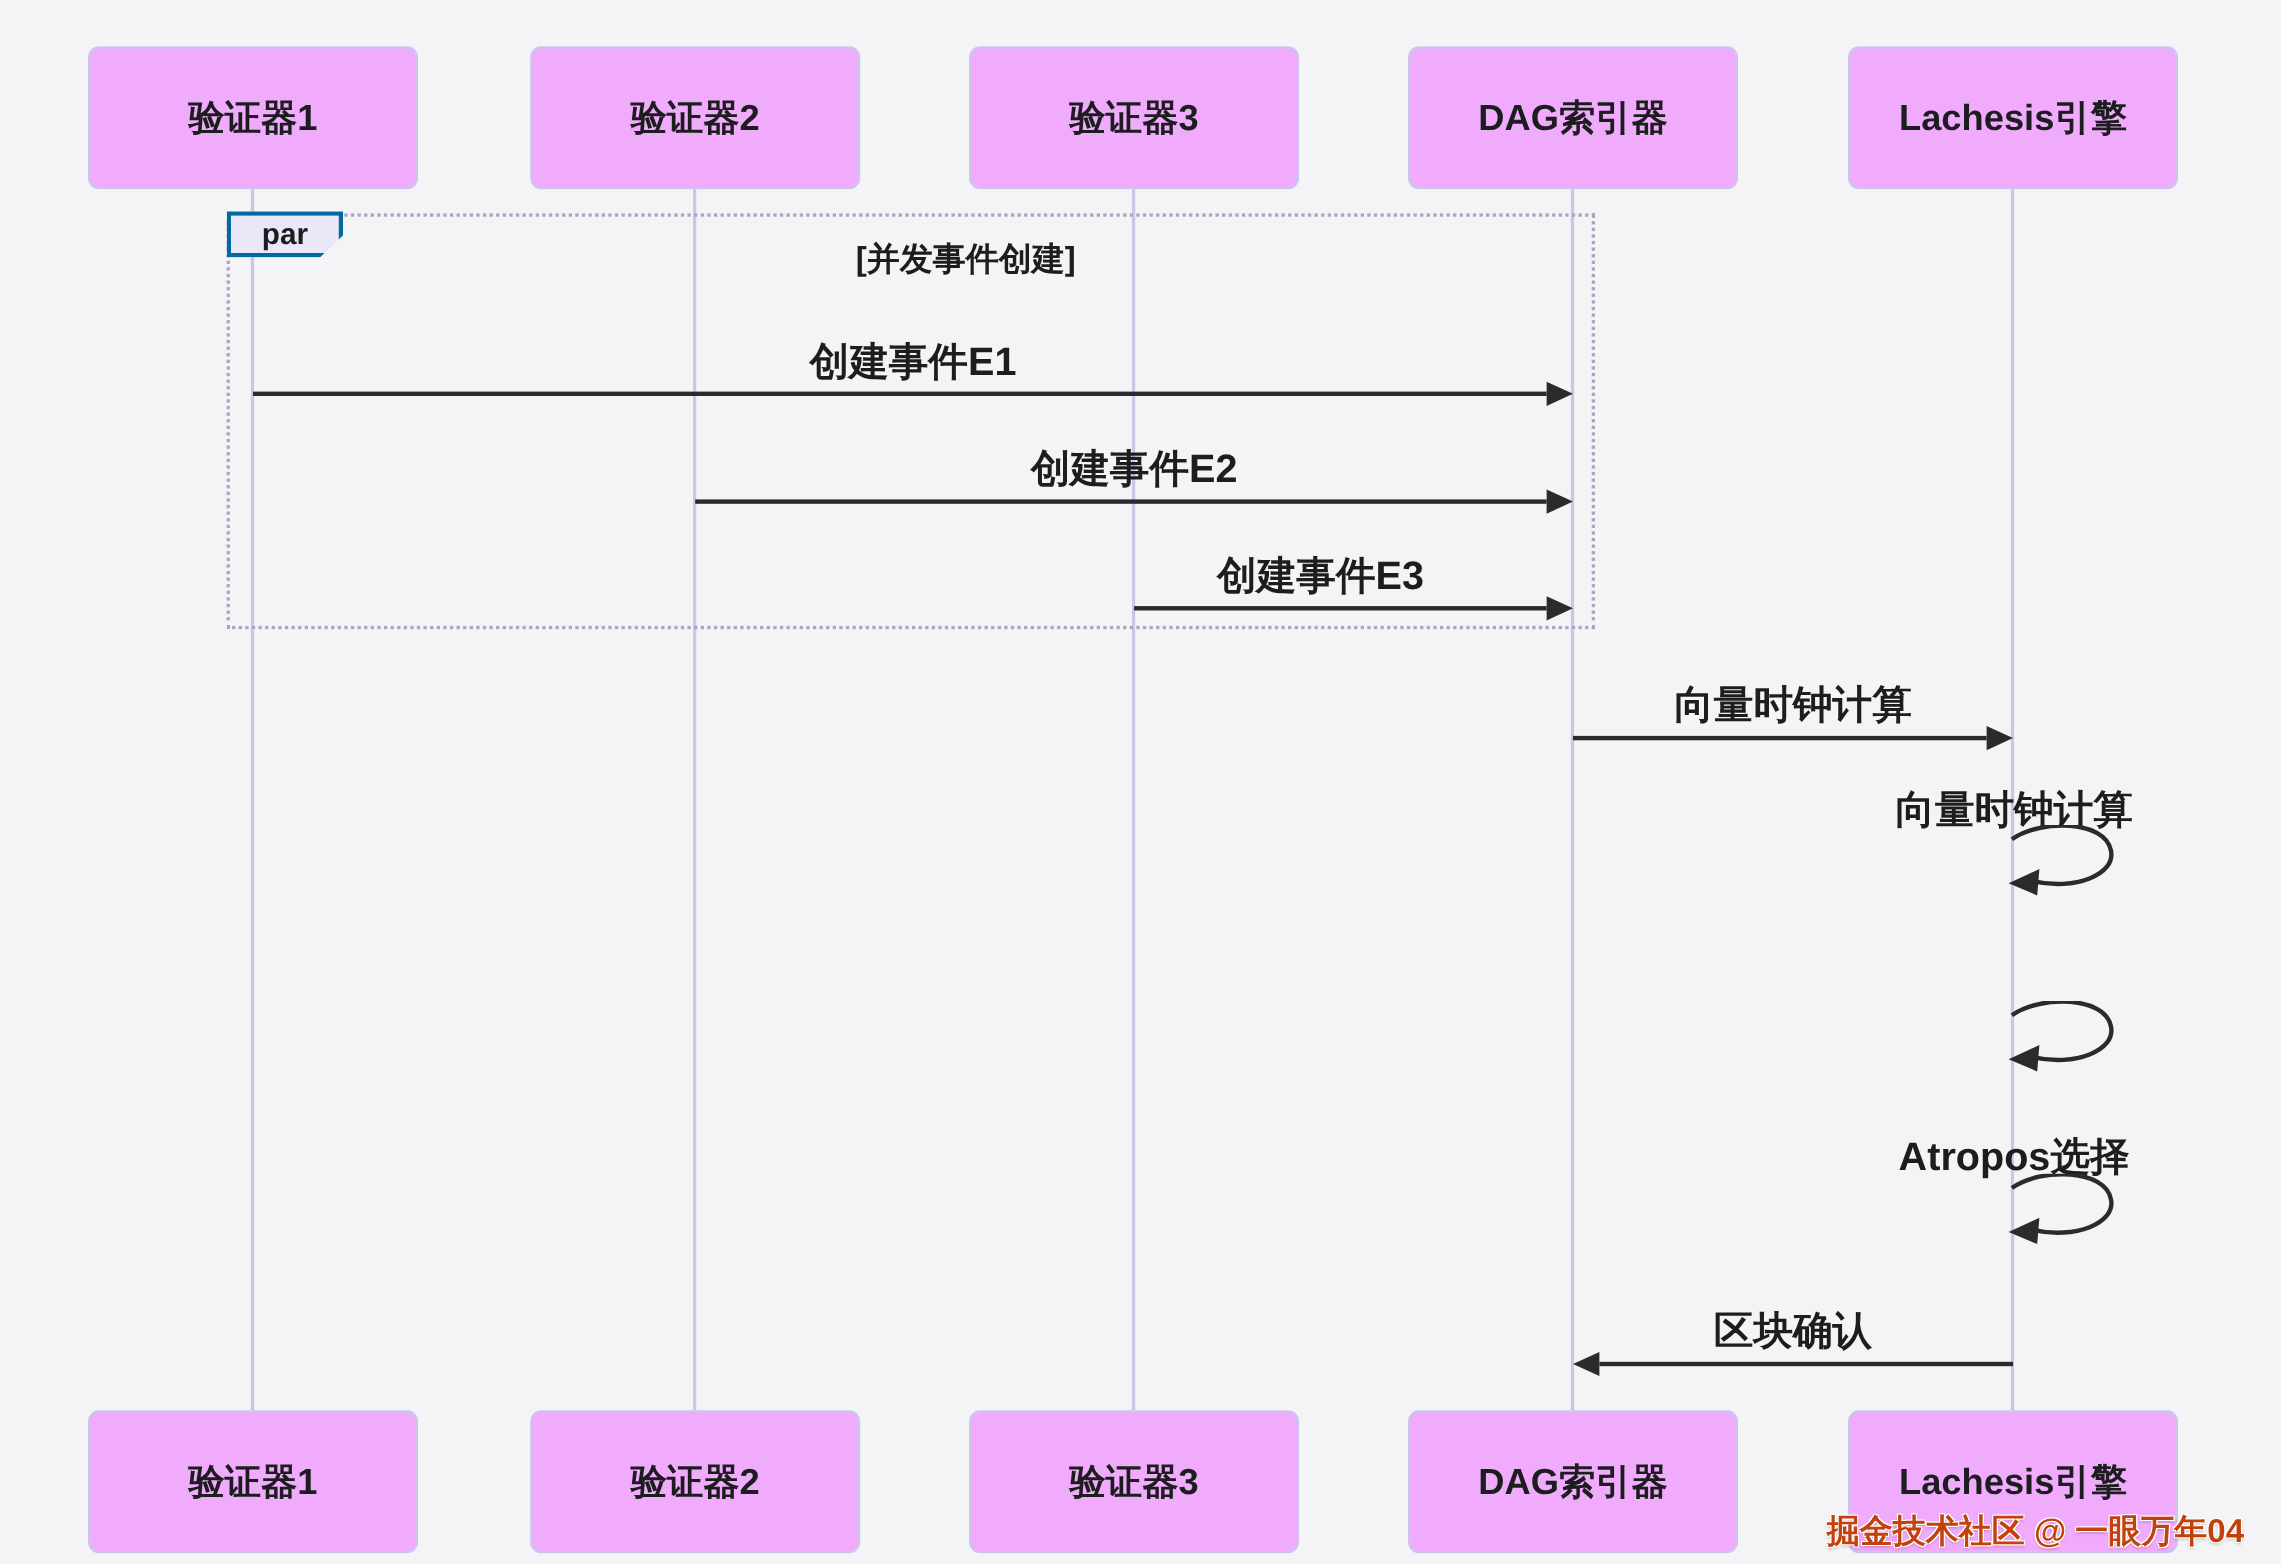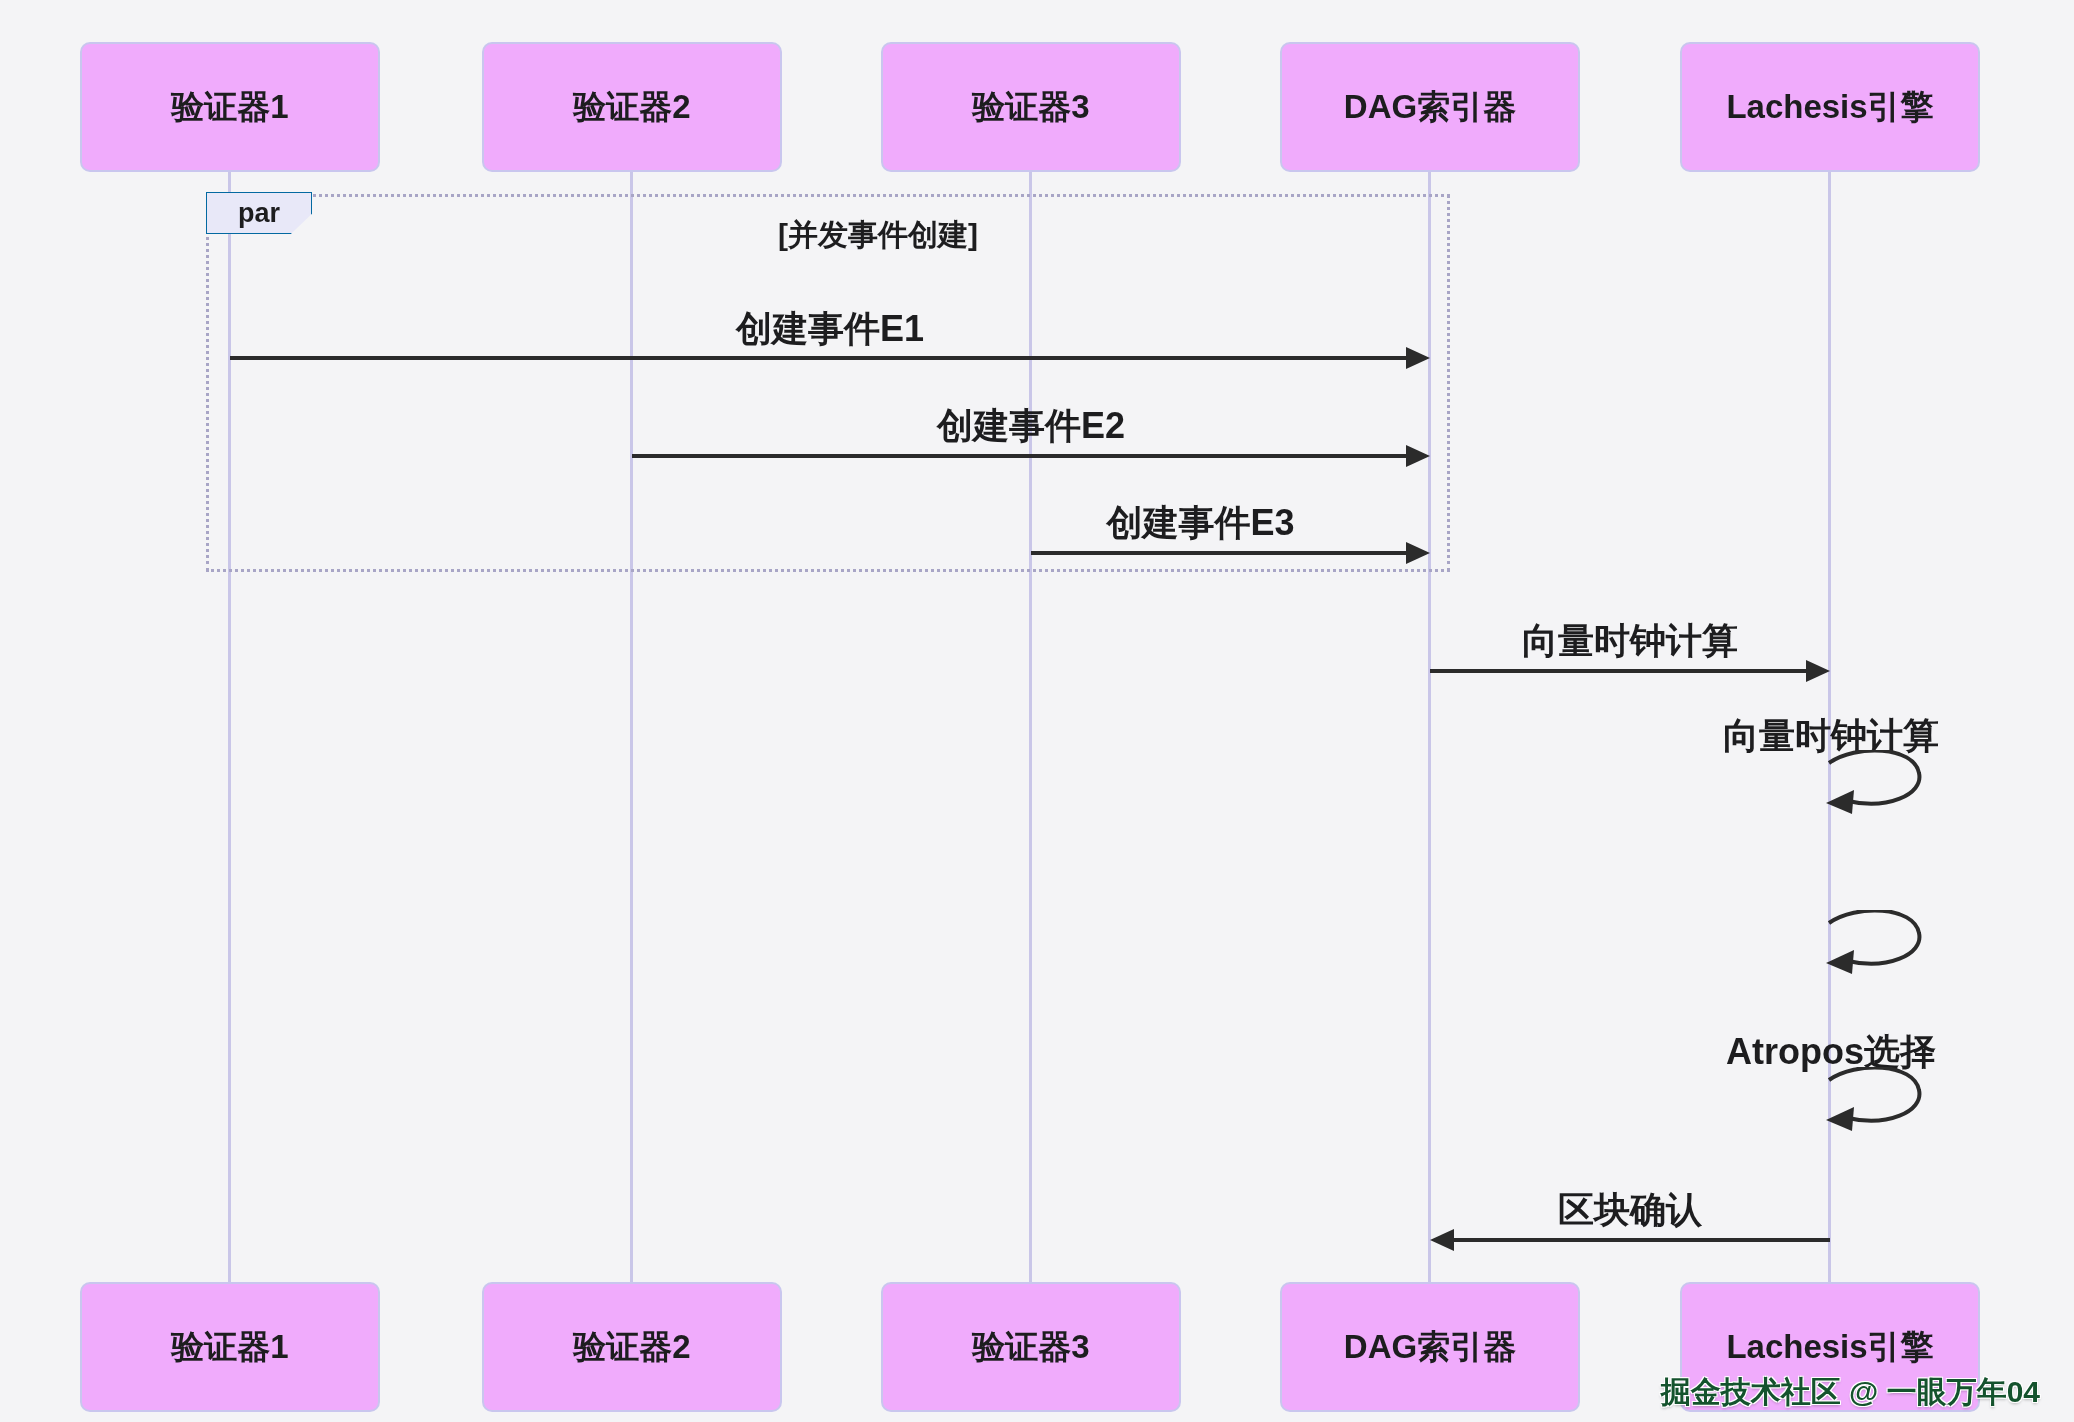--- a/index.html
+++ b/index.html
@@ -18,21 +18,21 @@
     position:absolute;width:300px;height:130px;
     background:#f0abfc;border:2px solid #c9c6ee;border-radius:10px;
     display:flex;align-items:center;justify-content:center;
     font-size:33px;font-weight:600;z-index:4;box-sizing:border-box;
   }
   
   .par-frame{position:absolute;left:206px;top:194px;width:1244px;height:378px;
     border:3px dotted #a8a5c6;box-sizing:border-box;z-index:2;}
   .par-label{
     position:absolute;left:206px;top:192px;width:106px;height:42px;
-    background:#e8e8f8;border:1px solid #0369a1;
+    background:#e8e8f8;border:4px solid #0369a1;
     clip-path:polygon(0 0,100% 0,100% 52%,80% 100%,0 100%);
     display:flex;align-items:center;justify-content:center;
     font-size:27px;font-weight:700;z-index:3;box-sizing:border-box;
   }
   .par-title{
     position:absolute;left:278px;top:215px;width:1200px;
     text-align:center;font-size:30px;font-weight:700;z-index:3;
   }
   
   .msg-label{position:absolute;font-size:36px;font-weight:600;text-align:center;z-index:3;}
@@ -40,21 +40,21 @@
   .arrow-right{position:absolute;width:0;height:0;
     border-top:11px solid transparent;border-bottom:11px solid transparent;
     border-left:24px solid #2b2b2b;z-index:3;}
   .arrow-left{position:absolute;width:0;height:0;
     border-top:11px solid transparent;border-bottom:11px solid transparent;
     border-right:24px solid #2b2b2b;z-index:3;}
   .self-loop{position:absolute;z-index:3;}
   
   .watermark{
     position:absolute;left:1640px;top:1372px;width:400px;text-align:right;
-    font-size:30px;font-weight:600;color:#14532d;z-index:10;
+    font-size:30px;font-weight:600;color:#c2410c;z-index:10;
     text-shadow:-1px -1px 0 #fff,1px -1px 0 #fff,-1px 1px 0 #fff,1px 1px 0 #fff,0 2px 3px rgba(0,0,0,.25);
   }
 </style>
 </head>
 <body>
 
 <div class="diagram">
 
   <div class="lifeline" style="left:228px"></div>
   <div class="lifeline" style="left:630px"></div>

